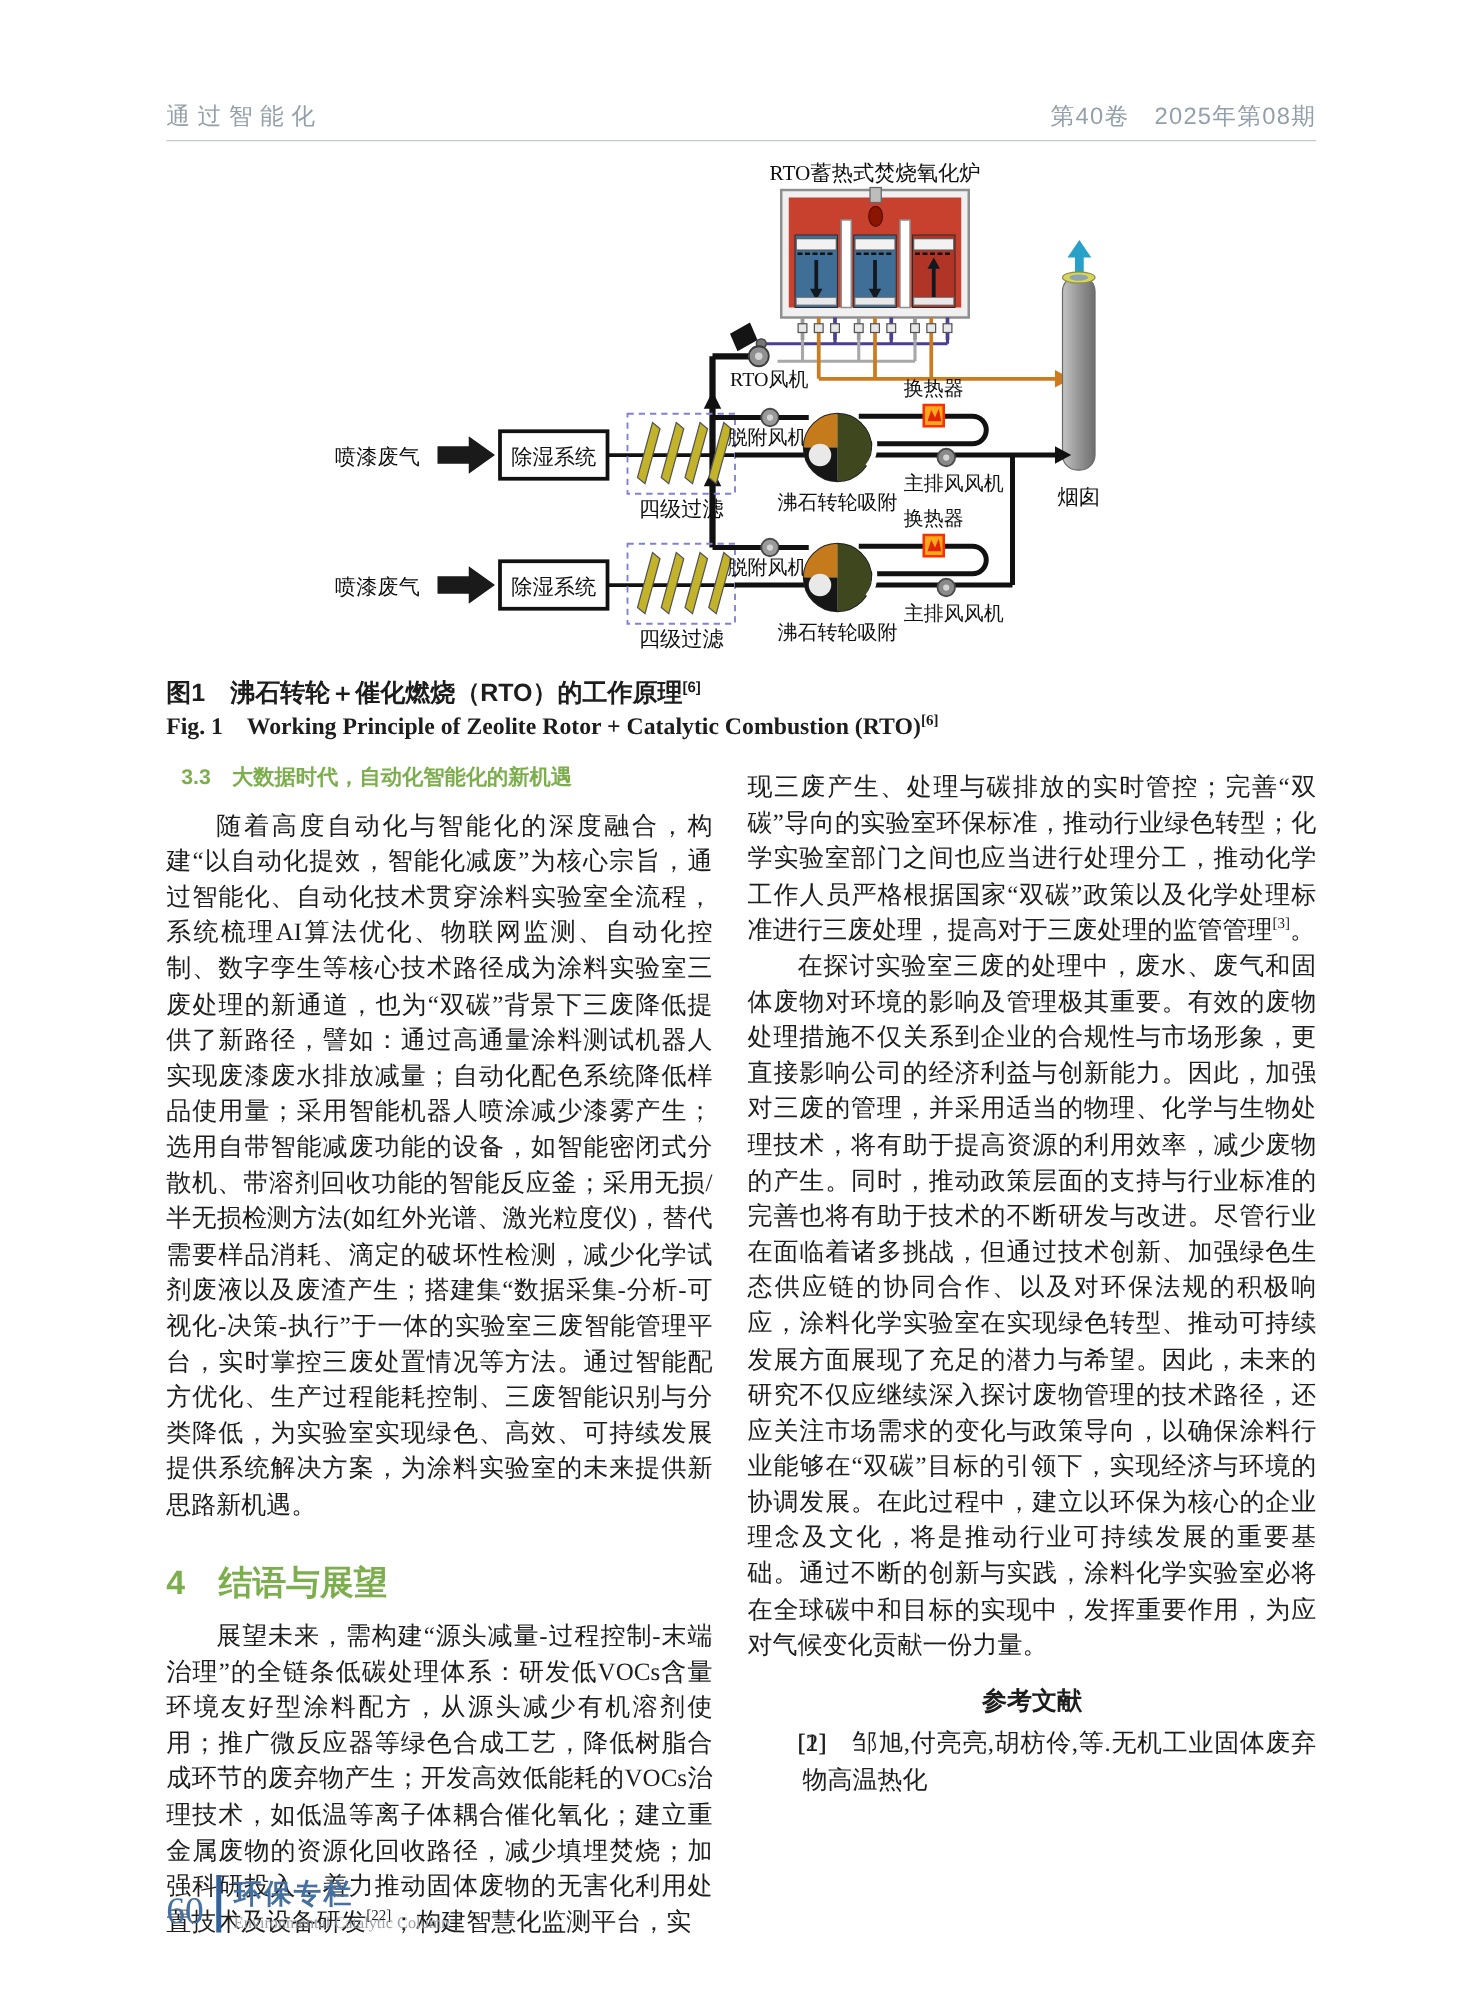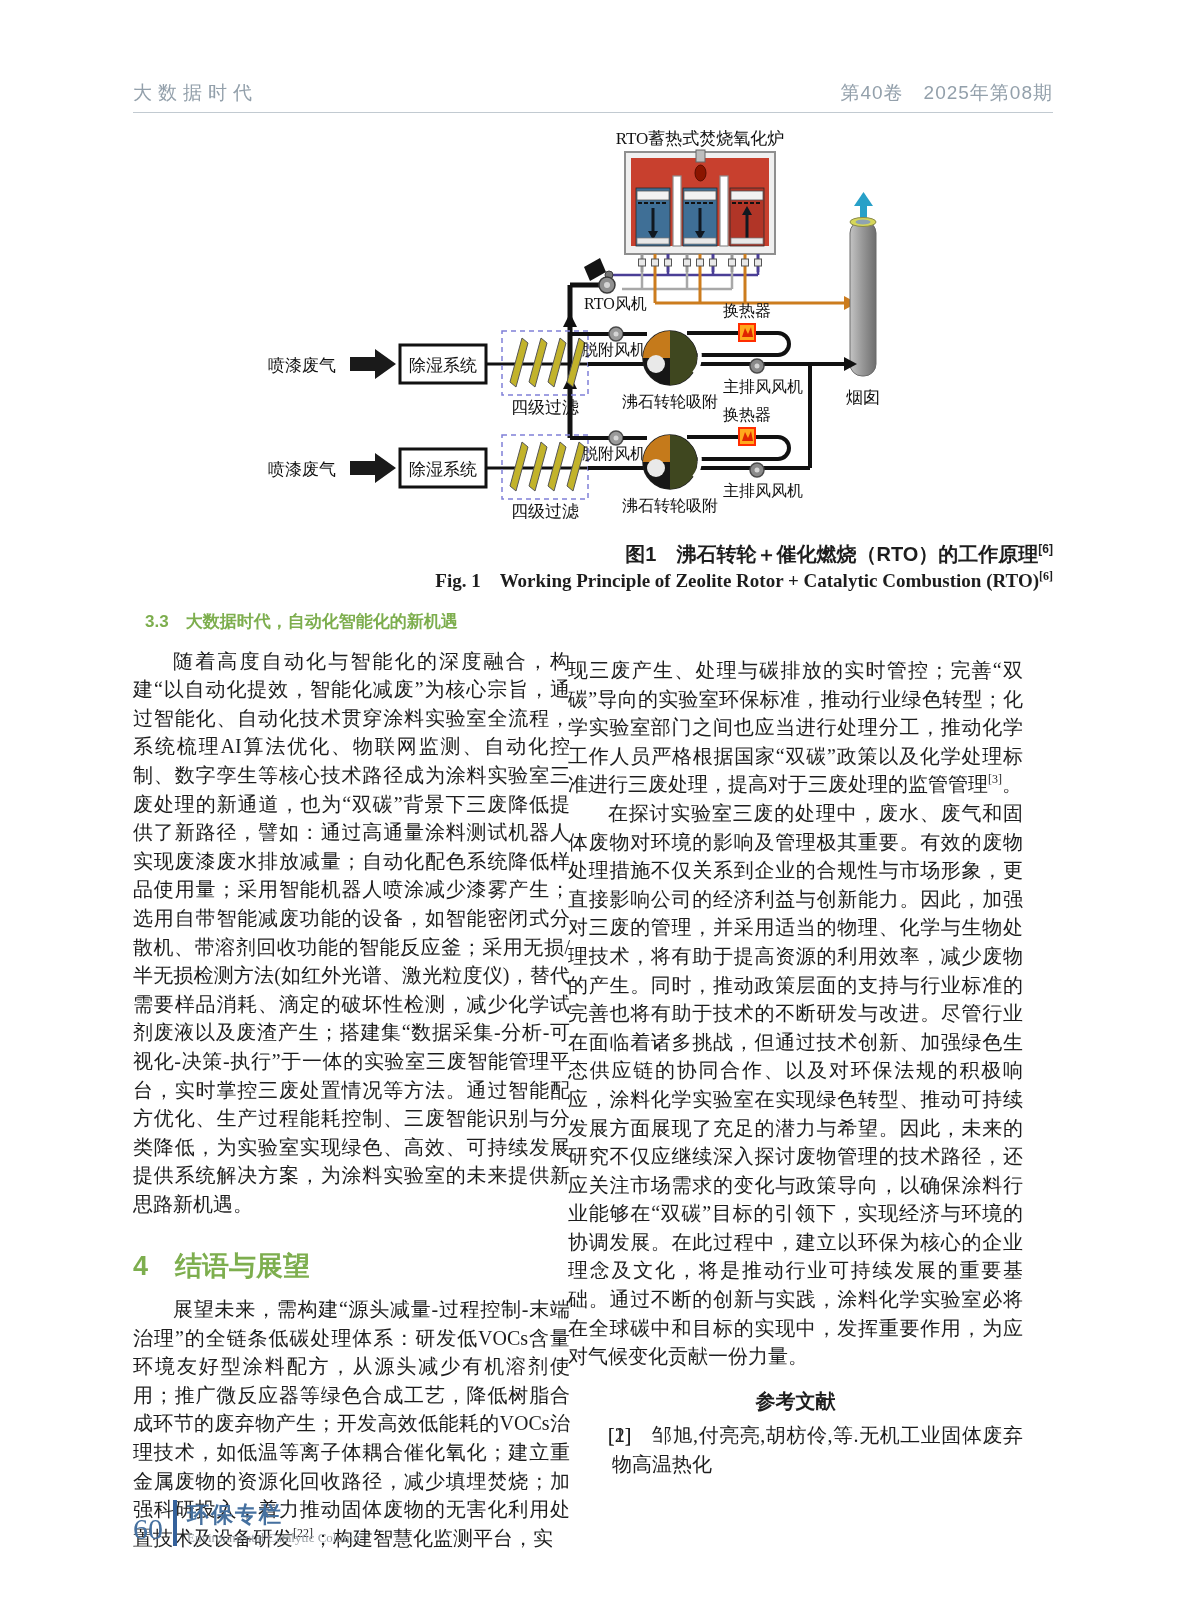--- a/index.html
+++ b/index.html
@@ -10,28 +10,28 @@
   }
   
   .hdr-left{position:absolute;left:133px;top:80px;font-size:19px;letter-spacing:6px;
     color:#93a0ab;font-family:"Liberation Sans","DejaVu Sans",sans-serif;}
   .hdr-right{position:absolute;right:134px;top:80px;font-size:19px;letter-spacing:1px;
     color:#93a0ab;font-family:"Liberation Sans","DejaVu Sans",sans-serif;}
   .hdr-rule{position:absolute;left:133px;top:112px;width:920px;height:1px;background:#c2cad1;}
   
   .fig-svg{position:absolute;left:250px;top:126px;width:700px;height:405px;}
   .fig-svg text{font-family:"Liberation Serif","DejaVu Serif",serif;fill:#111;}
-  .cap{position:absolute;left:133px;width:920px;text-align:right;font-weight:bold;}
+  .cap{position:absolute;left:133px;width:920px;text-align:left;font-weight:bold;}
   .cap-zh{top:541px;font-size:20px;font-family:"Liberation Sans","DejaVu Sans",sans-serif;}
   .cap-en{top:568px;font-size:19px;font-family:"Liberation Serif","DejaVu Serif",serif;}
   .cap sup{font-size:12px;}
   
   .col{position:absolute;font-size:20px;line-height:28.6px;text-align:justify;}
   .col-left{left:133px;top:608px;width:437px;}
-  .col-right{left:568px;top:616px;width:455px;margin-top:40px;}
+  .col-right{left:598px;top:616px;width:455px;}
   .h-green{color:#7dae4e;font-family:"Liberation Sans","DejaVu Sans",sans-serif;font-weight:bold;}
   .h33{font-size:17px;margin:0 0 10px 12px;}
   .h4{font-size:27px;margin:34px 0 14px 0;}
   p.para{margin:0;text-indent:2em;}
   p.para.no-indent{text-indent:0;}
   p.para sup{font-size:12px;line-height:0;}
   
   .ref-head{margin:16px 0 6px 0;text-align:center;font-weight:bold;font-size:20px;
     font-family:"Liberation Sans","DejaVu Sans",sans-serif;}
   .ref-item{position:relative;padding-left:44px;margin:0;text-indent:0;}
@@ -40,21 +40,21 @@
   .footer{position:absolute;left:133px;top:1500px;display:flex;align-items:stretch;}
   .f-num{font-size:30px;color:#45709f;align-self:flex-end;margin-right:10px;}
   .f-bar{width:4px;background:#35619b;margin-right:10px;}
   .f-zh{font-size:22px;font-weight:bold;color:#45709f;
     font-family:"Liberation Sans","DejaVu Sans",sans-serif;letter-spacing:2px;}
   .f-en{font-size:13px;color:#9aa0a6;font-family:"Liberation Serif","DejaVu Serif",serif;}
 </style>
 </head>
 <body>
 
-<div class="hdr-left">大数据时代</div>
+<div class="hdr-left">通过智能化</div>
 <div class="hdr-right">第40卷　2025年第08期</div>
 <div class="hdr-rule"></div>
 
 <svg class="fig-svg" viewBox="0 0 700 405">
   <defs>
     <linearGradient id="chimGrad" x1="0" y1="0" x2="1" y2="0">
       <stop offset="0" stop-color="#c4c4c4"></stop>
         <stop offset="0.45" stop-color="#9a9a9a"></stop>
         <stop offset="1" stop-color="#6e6e6e"></stop>
     </linearGradient>

